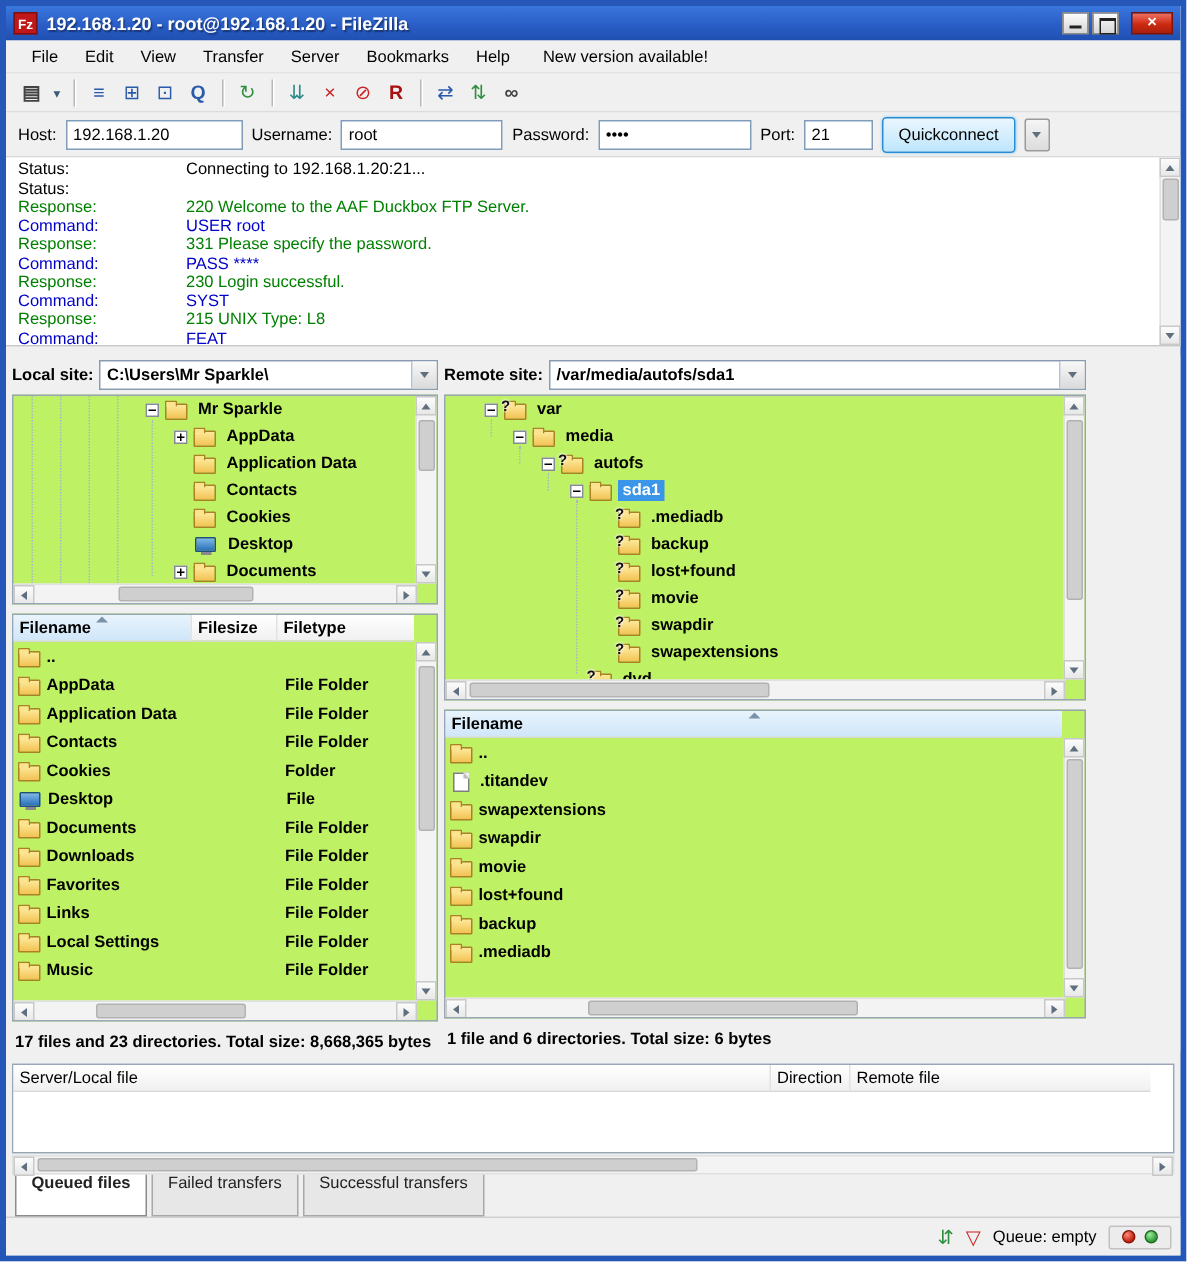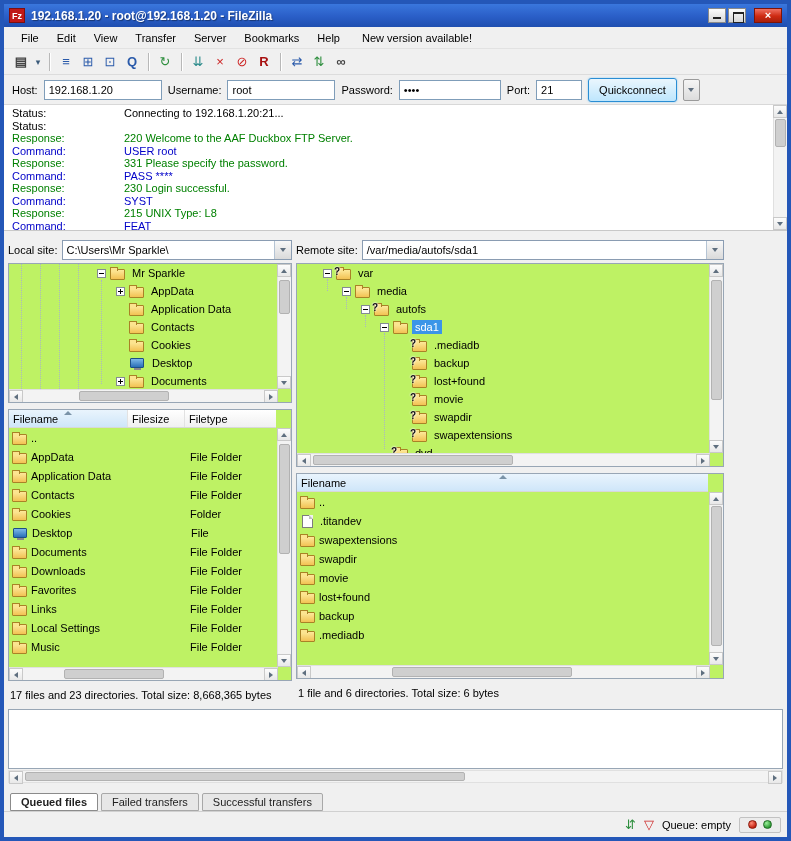--- a/index.html
+++ b/index.html
@@ -71,21 +71,21 @@
   .sb-btn.up{top:0;right:0;} .sb-btn.dn{bottom:0;right:0;}
   .sb-btn.lf{left:0;top:0;height:13px;} .sb-btn.rt{right:0;top:0;height:13px;}
   .tri { width:0; height:0; }
   .tri.up { border-left:3px solid transparent; border-right:3px solid transparent; border-bottom:4px solid #5f6f7f; }
   .tri.dn { border-left:3px solid transparent; border-right:3px solid transparent; border-top:4px solid #5f6f7f; }
   .tri.lf { border-top:3px solid transparent; border-bottom:3px solid transparent; border-right:4px solid #5f6f7f; }
   .tri.rt { border-top:3px solid transparent; border-bottom:3px solid transparent; border-left:4px solid #5f6f7f; }
   .sb-thumb { position:absolute; background:#cfcfcf; border:1px solid #b2b2b2; border-radius:2px; }
 
   
-  .main { position:relative; height:464px; background:#f0f0f0; }
+  .main { position:relative; height:464px; background:#f0f0f0;font-weight:bold; }
   .pane { position:absolute; top:2px; }
   .pane-left { left:4px; width:284px; }
   .pane-right { left:292px; width:428px; }
   .site-row { height:22px; display:flex; align-items:center; gap:4px; }
   .combo { flex:1; height:20px; border:1px solid #8a9cb2; background:#fff; display:flex; align-items:center; }
   .combo-val { flex:1; padding-left:4px; white-space:nowrap; overflow:hidden; }
   .combo-arrow { width:17px; height:18px; border-left:1px solid #b5c4d4;
     background:linear-gradient(180deg,#f8f8f8,#dadada); display:flex; align-items:center; justify-content:center; }
 
   .tree-box, .list-box { position:relative; background:#bef264; border:1px solid #98a6b5; overflow:hidden; }
@@ -138,21 +138,21 @@
 
   
   .split2 { height:8px; }
   .queue-box { position:relative; margin:0 4px; height:60px; background:#fff; border:1px solid #98a6b5; }
   .q-name { width:505px; } .q-dir { width:53px; } .q-remote { flex:1; border-right:none; }
   .queue-body { position:absolute; top:18px; left:0; right:0; bottom:0; background:#fff; }
   .qscroll-row { position:relative; margin:1px 4px 0 4px; height:13px; }
   .gapline { height:8px; }
 
   .tabs { height:20px; display:flex; align-items:flex-end; padding-left:6px; gap:3px; }
-  .tab { height:18px; padding:2px 10px; background:#e7e7e7; border:1px solid #a8a8a8; border-radius:2px 2px 0 0;
+  .tab { height:31px; padding:2px 10px; background:#e7e7e7; border:1px solid #a8a8a8; border-radius:2px 2px 0 0;
     white-space:nowrap; color:#222; }
   .tab.active { background:#fff; border-color:#8b8b8b; font-weight:bold; }
 
   
   .statusbar { height:26px; display:flex; align-items:center; padding:0 6px; background:#f0f0f0;
     border-top:1px solid #d0d0d0; }
   .sb-right { margin-left:auto; display:flex; align-items:center; gap:8px; }
   .sb-ic { font-size:13px; }
   .led-panel { width:42px; height:16px; border:1px solid #c2c2c2; background:#ececec;
     display:flex; align-items:center; justify-content:center; gap:6px; border-radius:2px; }
@@ -645,20 +645,31 @@
         </div>
       </div>
 
       <div class="pane-status">1 file and 6 directories. Total size: 6 bytes</div>
     </div>
   </div>
 
   <div class="split2"></div>
 
   <div class="queue-box">
+    <div class="list-hdr">
+      <div class="hcell q-name">
+          <span>Server/Local file</span>
+        </div>
+      <div class="hcell q-dir">
+          <span>Direction</span>
+        </div>
+      <div class="hcell q-remote">
+          <span>Remote file</span>
+        </div>
+    </div>
     <div class="queue-body"></div>
   </div>
 
   <div class="qscroll-row">
     <div class="hscroll" style="right:0; top:0; border:1px solid #e0e0e0;">
       <div class="sb-btn lf">
           <span class="tri lf"></span>
         </div>
       <div class="sb-btn rt">
           <span class="tri rt"></span>

